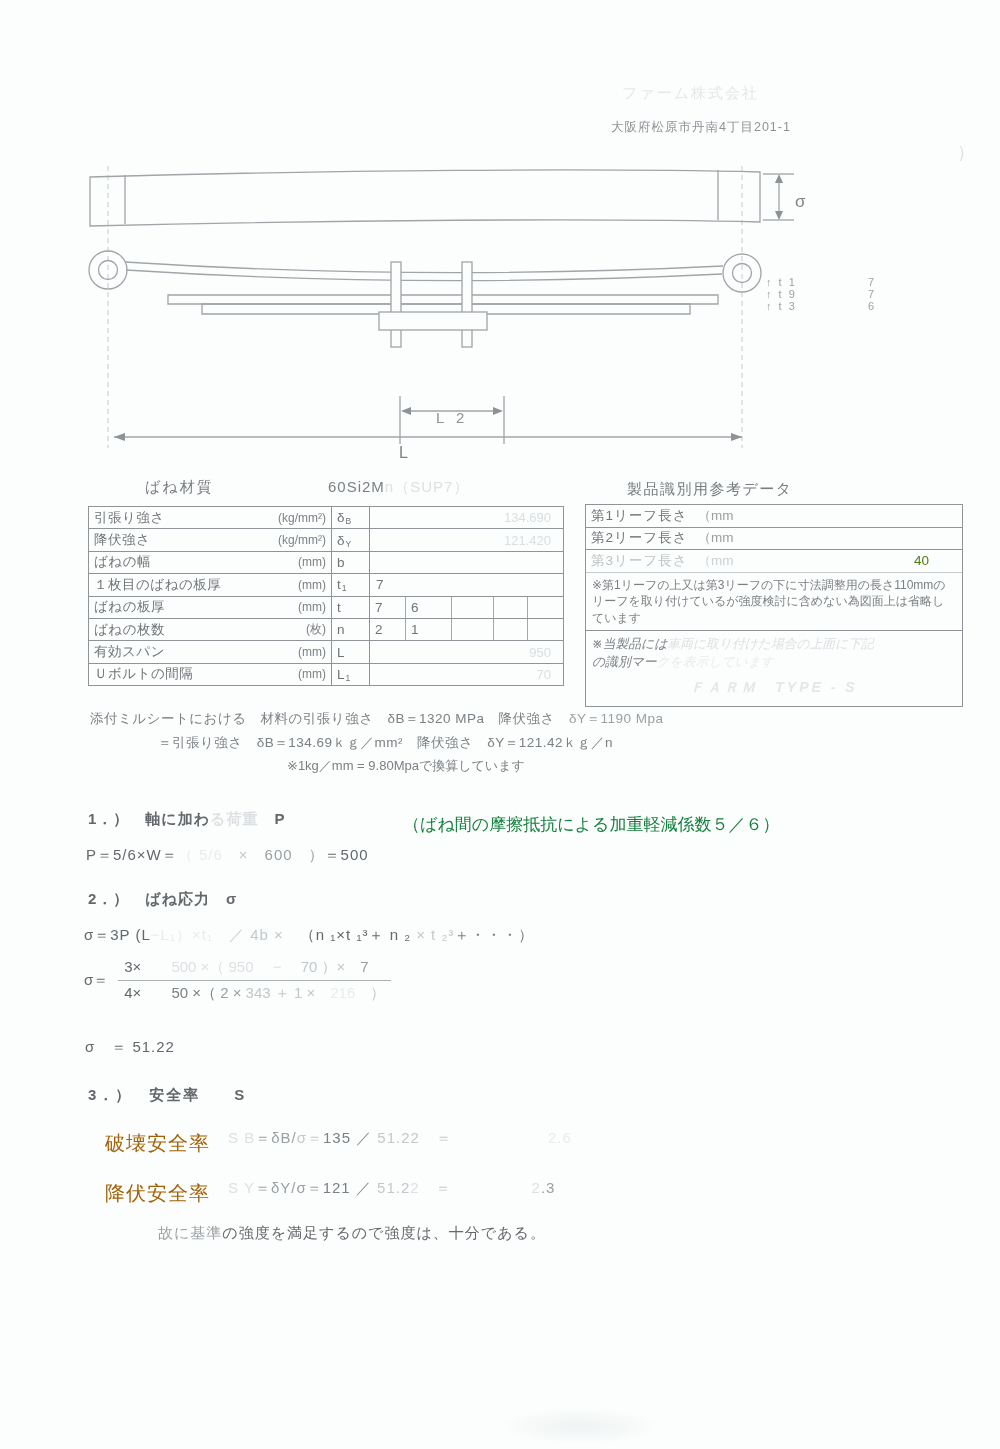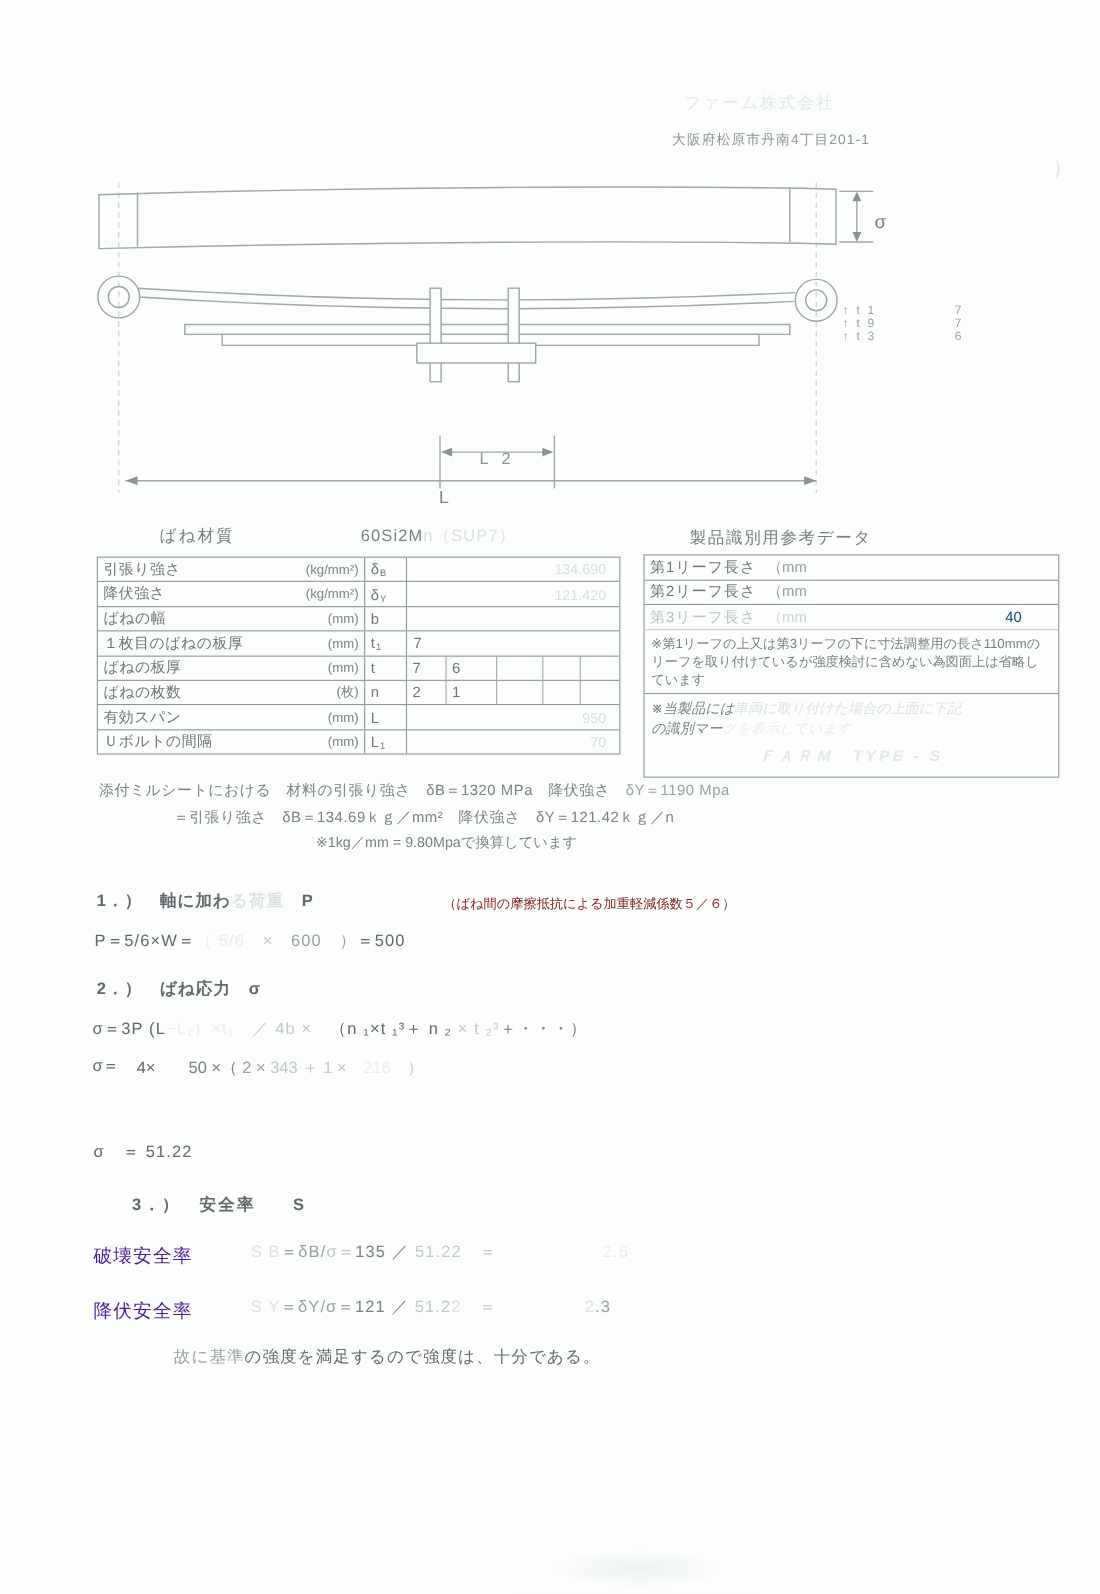--- a/index.html
+++ b/index.html
@@ -50,46 +50,46 @@
   .scell.last{border-right:none;flex:1;}
   .sval{width:100%;display:flex;align-items:center;font-size:13px;}
   .sval.rightfaint{justify-content:flex-end;padding-right:12px;color:#d9dee0;}
   .sval.leftink{padding-left:6px;color:#6f7478;font-size:13.5px;}
 
   
   .ptable{position:absolute;left:585px;top:504px;width:376px;border:1.3px solid #8f9498;font-size:13.5px;}
   .prow{display:flex;height:21.5px;align-items:center;border-bottom:1.3px solid #8f9498;padding:0 5px;}
   .plabel{color:#6f7478;letter-spacing:1px;}
   .punit{color:#9aa0a4;margin-left:10px;}
-  .pvalue{margin-left:auto;color:#0c4a6e;padding-right:28px;}
+  .pvalue{margin-left:auto;color:#4d7c0f;padding-right:28px;}
   .prow.faded{border-color:#c6cbce;}
   .prow.faded .plabel{color:#bcc2c5;}
   .prow.faded .punit{color:#ccd1d4;}
   .pnote1{border-bottom:1.3px solid #8f9498;padding:4px 6px;font-size:12px;line-height:1.38;
           color:#7b8084;white-space:normal;}
   .pnote2{padding:4px 6px 8px 6px;font-size:12.8px;line-height:1.4;color:#7b8084;white-space:normal;font-style:italic;}
   .pstamp{text-align:center;margin-top:7px;font-size:14px;font-weight:600;letter-spacing:3px;color:#e3e7e9;}
 
   .mill1{left:90px;top:710px;font-size:13.5px;letter-spacing:0.5px;}
   .mill2{left:158px;top:734px;font-size:13.5px;color:#7b8085;letter-spacing:0.5px;}
   .mill3{left:287px;top:757px;font-size:13px;color:#7b8085;}
 
   .sec-head{font-size:15px;font-weight:600;letter-spacing:1px;}
   .s1-head{left:88px;top:810px;}
-  .s1-note{left:403px;top:813px;font-size:12px;color:#7f1d1d;font-weight:400;}
+  .s1-note{left:403px;top:813px;font-size:17px;color:#15803d;font-weight:400;}
   .s1-formula{left:86px;top:846px;font-size:15px;letter-spacing:1px;}
   .s2-head{left:88px;top:890px;color:#63686d;}
   .s2-f1{left:84px;top:926px;font-size:15px;letter-spacing:1px;}
   .fracline{left:84px;top:958px;font-size:15px;display:flex;align-items:center;}
   .frac{display:inline-block;margin-left:10px;}
   .num{padding:0 6px 3px 6px;border-bottom:1.4px solid #a9aeb1;}
   .den{padding:3px 6px 0 6px;}
   .s2-result{left:85px;top:1038px;font-size:15px;color:#63686d;letter-spacing:1px;}
-  .s3-head{left:88px;top:1086px;color:#63686d;letter-spacing:2px;margin-left:32px;}
-  .s3-label{font-size:17px;color:#4c1d95;letter-spacing:1px;}
+  .s3-head{left:88px;top:1086px;color:#63686d;letter-spacing:2px;}
+  .s3-label{font-size:20px;color:#a16207;letter-spacing:1px;margin-left:20px;}
   .s3-f{font-size:15px;letter-spacing:1px;}
   .conclusion{left:158px;top:1224px;font-size:15px;letter-spacing:1px;}
   .smudge{position:absolute;left:500px;top:1408px;width:160px;height:36px;
           background:radial-gradient(ellipse at center,#eff3f3 0%,rgba(255,255,255,0) 70%);}
 </style>
 </head>
 <body>
 
 <div class="page">
 
@@ -303,20 +303,21 @@
 
   <div class="abs sec-head s1-head"><span class="seg-ink">1．）　軸に加わ</span><span class="seg-ghost">る荷重</span><span class="seg-ink">　P</span></div>
   <div class="abs s1-note">（ばね間の摩擦抵抗による加重軽減係数５／６）</div>
   <div class="abs s1-formula"><span class="seg-ink">P＝5/6×W＝</span><span class="seg-xghost">（ 5/6</span><span class="seg-pale">　×　</span><span class="seg-mid">600</span><span class="seg-mid">　）</span><span class="seg-ink">＝500</span></div>
 
   <div class="abs sec-head s2-head">2．）　ばね応力　σ</div>
   <div class="abs s2-f1"><span class="seg-ink">σ＝3P (L</span><span class="seg-xghost">−L₁）×t₁</span><span class="seg-pale">　／ 4b ×　</span><span class="seg-ink">（n ₁×t ₁³＋ n ₂</span><span class="seg-pale"> × t ₂³</span><span class="seg-ink2">＋・・・）</span></div>
   <div class="abs fracline">
     <span class="seg-ink">σ＝</span>
     <span class="frac">
+      <span class="num" style="display:block"><span class="seg-ink">3×</span><span class="seg-ghost">　　500 ×（ 950　 −　 </span><span class="seg-pale">70 ）×　</span><span class="seg-mid">7</span></span>
       <span class="den" style="display:block"><span class="seg-ink">4×</span><span class="seg-ink">　　</span><span class="seg-ink2">50 ×（ </span><span class="seg-mid">2 × </span><span class="seg-pale">343 ＋ 1 ×</span><span class="seg-xghost">　216</span><span class="seg-pale">　）</span></span>
     </span>
   </div>
   <div class="abs s2-result">σ　＝ 51.22</div>
 
   <div class="abs sec-head s3-head">3．）　安全率　　S</div>
   <div class="abs s3-label" style="left:85px;top:1130px">破壊安全率</div>
   <div class="abs s3-f" style="left:228px;top:1129px"><span class="seg-ghost">S B</span><span class="seg-mid">＝δB/</span><span class="seg-pale">σ＝</span><span class="seg-ink2">135 ／ </span><span class="seg-pale">51.22</span><span class="seg-pale">　＝</span><span class="seg-xghost">　　　　　　2.6</span></div>
   <div class="abs s3-label" style="left:85px;top:1180px">降伏安全率</div>
   <div class="abs s3-f" style="left:228px;top:1179px"><span class="seg-ghost">S Y</span><span class="seg-mid">＝δY/σ＝</span><span class="seg-ink2">121 ／ </span><span class="seg-pale">51.2</span><span class="seg-ghost">2</span><span class="seg-pale">　＝</span><span class="seg-ghost">　　　　　2</span><span class="seg-mid">.3</span></div>

